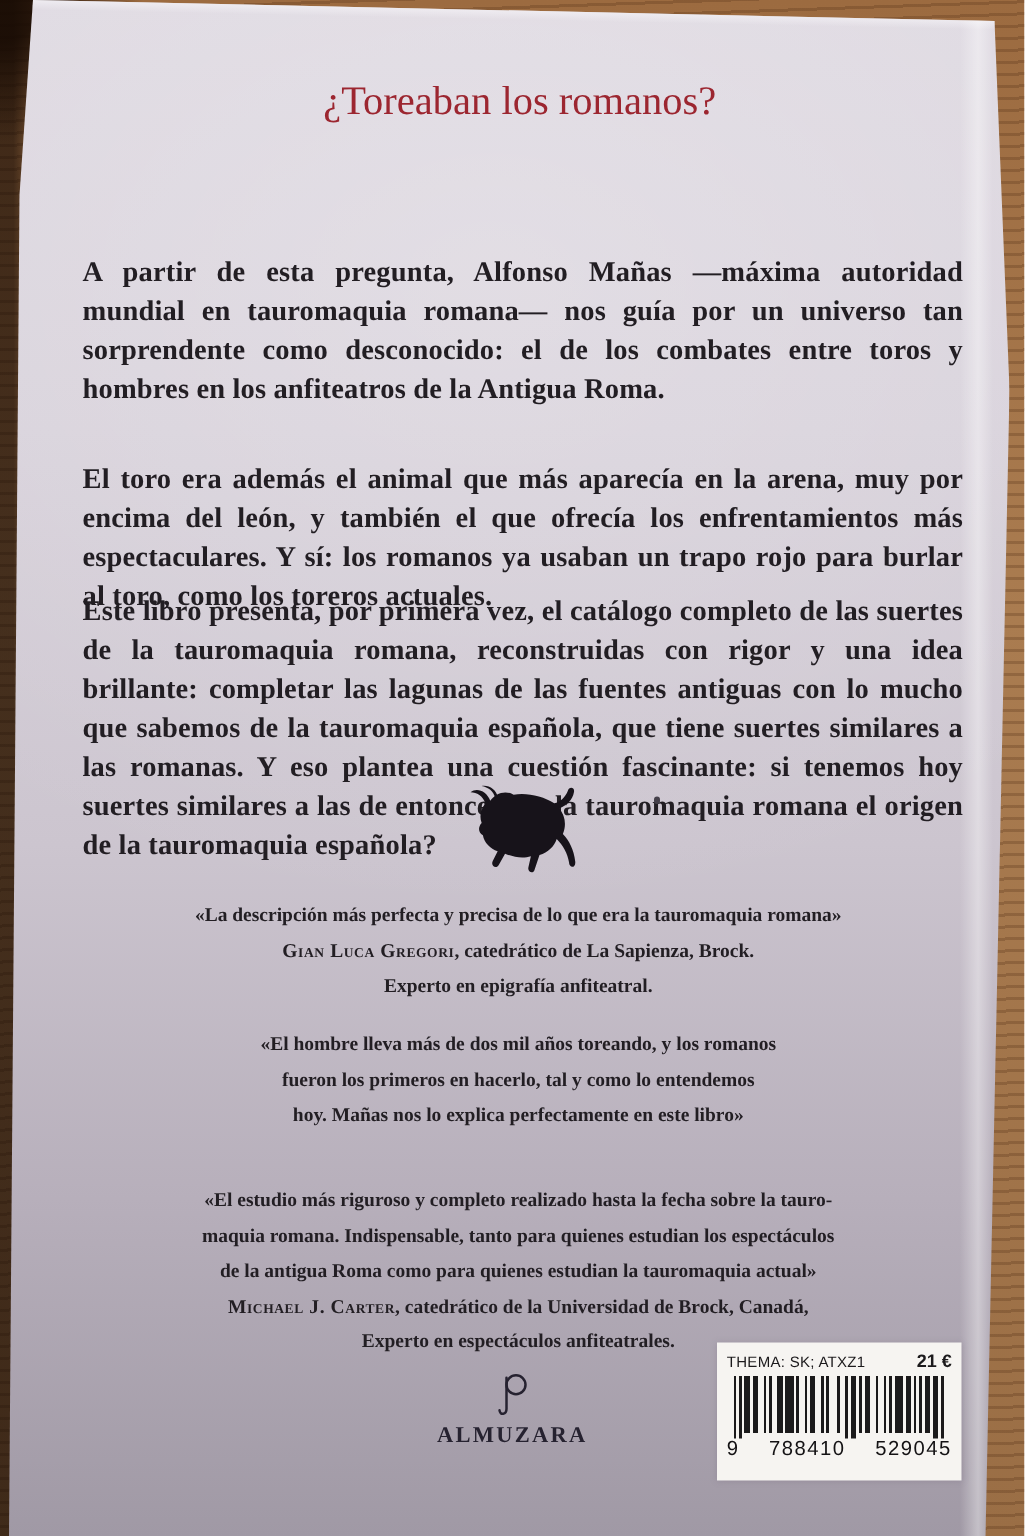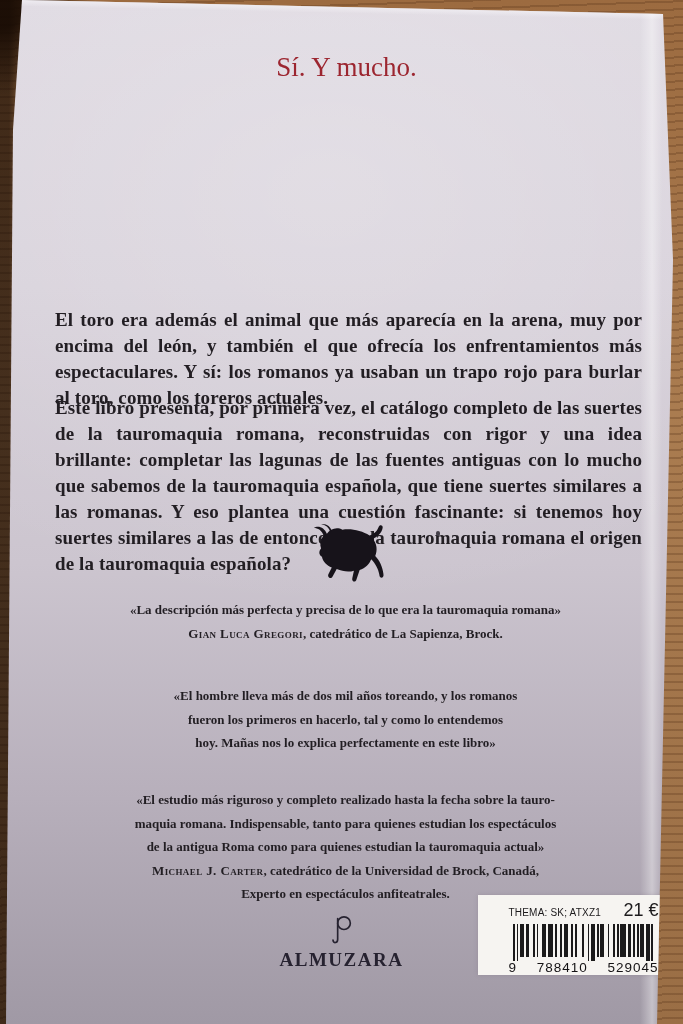--- a/index.html
+++ b/index.html
@@ -54,71 +54,72 @@
   .q-extra:empty{display:none;}
   .stray-dot{
     position:absolute;left:436px;top:531px;width:4px;height:5px;
     background:#45404a;border-radius:2px;
   }
   .publisher{
     position:absolute;left:0;right:0;top:914px;text-align:center;color:#262230;
   }
   .publisher svg{display:block;margin:0 auto 2px auto;}
   .publisher-name{
-    font-size:19px;font-weight:700;letter-spacing:1.5px;color:#262230;
+    font-size:15px;font-weight:700;letter-spacing:1.5px;color:#262230;
   }
   .barcode-box{
-    position:absolute;left:478px;top:895px;width:163px;height:80px;
+    position:absolute;left:478px;top:895px;width:163px;height:92px;
     background:#f6f4f1;box-shadow:0 0 4px rgba(120,110,125,.35);
     display:flex;flex-direction:column;align-items:center;
     font-family:"Liberation Sans", sans-serif;
-    padding-left:24px;
   }
   .barcode-top{
     width:150px;display:flex;justify-content:space-between;align-items:baseline;
     margin-top:5px;color:#1c1a1c;
   }
   .thema{font-size:10px;letter-spacing:.2px;}
-  .price{font-size:18px;font-weight:400;}
+  .price{font-size:12px;font-weight:700;}
   .bars{width:142px;height:42px;margin-top:3px;}
   .ean{
     width:150px;display:flex;justify-content:space-between;
     font-size:13.5px;color:#141214;margin-top:-1px;letter-spacing:1px;
   }
 </style>
 </head>
 <body>
 
 <div class="wood"></div>
 
 <div class="book">
   <div class="top-sheen"></div>
   <div class="right-sheen"></div>
 
   <div class="title">
-    <div>Sí. Y mucho.</div>
+    <div>¿Toreaban los romanos?</div>
   </div>
 
+  <p class="para p1">A partir de esta pregunta, Alfonso Mañas —máxima autoridad mundial en tauromaquia romana— nos guía por un universo tan sorprendente como desconocido: el de los combates entre toros y hombres en los anfiteatros de la Antigua Roma.</p>
   <p class="para p2">El toro era además el animal que más aparecía en la arena, muy por encima del león, y también el que ofrecía los enfrentamientos más espectaculares. Y sí: los romanos ya usaban un trapo rojo para burlar al toro, como los toreros actuales.</p>
   <p class="para p3">Este libro presenta, por primera vez, el catálogo completo de las suertes de la tauromaquia romana, reconstruidas con rigor y una idea brillante: completar las lagunas de las fuentes antiguas con lo mucho que sabemos de la tauromaquia española, que tiene suertes similares a las romanas. Y eso plantea una cuestión fascinante: si tenemos hoy suertes similares a las de entonces ¿es la tauromaquia romana el origen de la tauromaquia española?</p>
 
   <div class="bull">
     <svg viewBox="0 0 100 80" width="82" height="68" aria-hidden="true">
       <g fill="#17131a">
         <path d="M23,13 C20,5 12,2 7,6 C12,6 17,9 19,15 C15,20 14,26 16,31 C13,34 13,39 17,41 C18,47 23,52 29,54 L25,62 C23,66 28,69 30,65 L35,56 C42,59 50,60 56,58 L54,67 C53,71 58,73 59,69 L63,57 C70,55 75,50 77,44 C82,49 86,56 87,63 C87,68 93,68 92,62 C91,53 87,45 82,40 C85,33 84,25 79,19 C85,17 90,12 91,6 C92,2 87,1 86,5 C84,10 80,14 75,15 C66,9 52,6 42,8 C35,4 27,7 23,13 Z"></path>
         <path d="M29,10 C28,4 22,0 16,1 C21,2 26,5 27,11 Z"></path>
       </g>
     </svg>
   </div>
 
   <div class="stray-dot"></div>
 
   <div class="quote q1">
     <div class="q-text">«La descripción más perfecta y precisa de lo que era la tauromaquia romana»</div>
     <div class="q-attr"><span class="q-name">Gian Luca Gregori</span><span>, catedrático de La Sapienza, Brock.</span></div>
+    <div class="q-extra">Experto en epigrafía anfiteatral.</div>
   </div>
 
   <div class="quote q2">
     <div class="q-text">«El hombre lleva más de dos mil años toreando, y los romanos
 fueron los primeros en hacerlo, tal y como lo entendemos
 hoy. Mañas nos lo explica perfectamente en este libro»</div>
 
   </div>
 
   <div class="quote q3">

